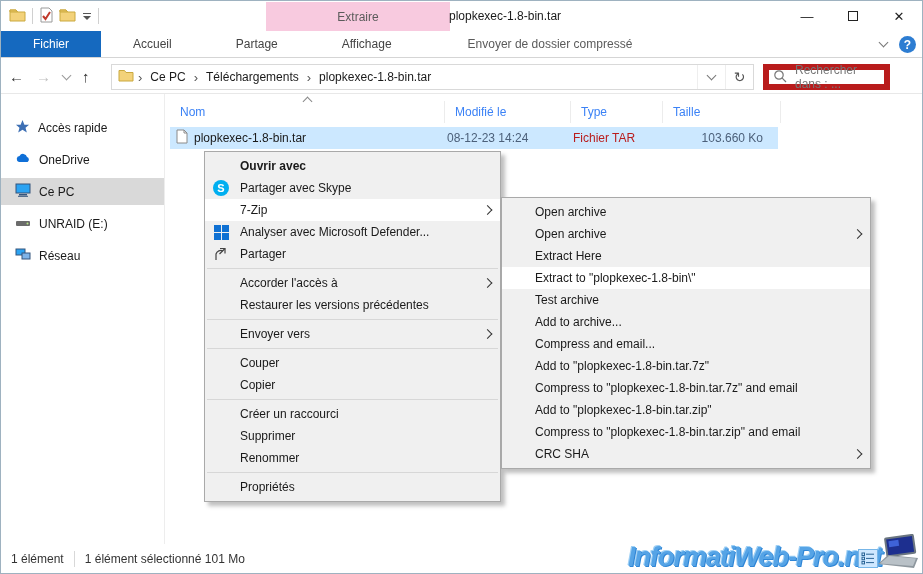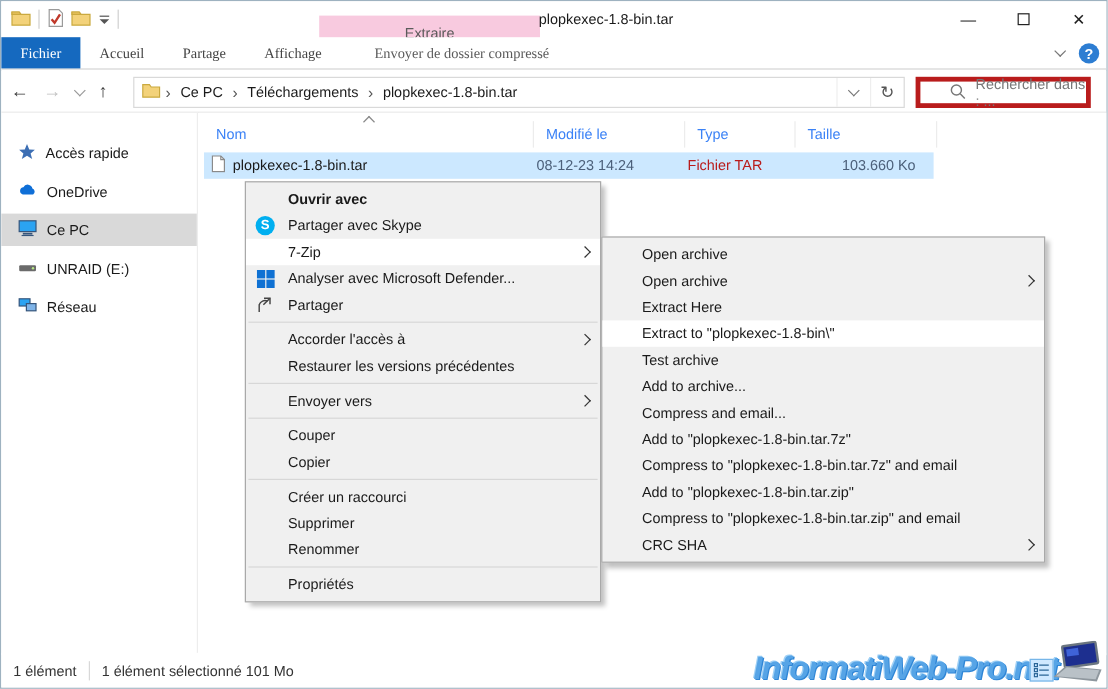--- a/index.html
+++ b/index.html
@@ -16,47 +16,47 @@
 
   
   .titlebar { position: absolute; top: 0; left: 0; width: 100%; height: 30px; background: #fff; display: flex; align-items: center; }
   .qat { display: flex; align-items: center; gap: 6px; padding-left: 8px; }
   .qat-sep { width: 1px; height: 16px; background: #d0d0d0; }
   .icon-svg { display: inline-block; vertical-align: middle; }
   .qat-chevron { width: 10px; display: inline-block; text-align: center; }
   .qat-chevron .bar { display: block; width: 8px; height: 1px; background: #555; margin: 0 auto 2px; }
   .qat-chevron .tri { display: block; width: 0; height: 0; border-left: 4px solid transparent; border-right: 4px solid transparent; border-top: 4px solid #555; margin: 0 auto; }
 
-  .ctx-group-header { position: absolute; left: 265px; top: 12px; width: 184px; height: 30px; background: #f8cadf; color: #5b5b5b; display: flex; align-items: center; justify-content: center; }
+  .ctx-group-header { position: absolute; left: 265px; top: 1px; width: 184px; height: 30px; background: #f8cadf; color: #5b5b5b; display: flex; align-items: center; justify-content: center; }
   .win-title { position: absolute; left: 448px; top: 0; height: 30px; display: flex; align-items: center; color: #1a1a1a; }
   .win-controls { position: absolute; right: 0; top: 0; height: 30px; display: flex; }
   .win-btn { width: 46px; height: 30px; display: flex; align-items: center; justify-content: center; color: #222; font-size: 13px; }
   .maxi-box { width: 10px; height: 10px; border: 1px solid #222; }
 
   
   .tabrow { position: absolute; top: 30px; left: 0; width: 100%; height: 27px; background: #fff; border-bottom: 1px solid #d5d5d5; display: flex; align-items: stretch; }
-  .tab { padding: 0 16px; display: flex; align-items: center; color: #444; font-family: Liberation Serif, serif; }
+  .tab { padding: 0 32px; display: flex; align-items: center; color: #444; }
   .tab.active { background: #1569bf; color: #fff; }
   .tab.contextual { margin-left: 12px; color: #5b5b5b; }
   .tabrow-right { position: absolute; right: 6px; top: 30px; height: 27px; display: flex; align-items: center; gap: 12px; }
   .chev-down { width: 7px; height: 7px; border-right: 1px solid #777; border-bottom: 1px solid #777; transform: rotate(45deg); margin-top: -4px; }
   .help-btn { width: 17px; height: 17px; border-radius: 50%; background: #2d7dd2; color: #fff; font-weight: bold; font-size: 12px; display: flex; align-items: center; justify-content: center; }
 
   
   .navrow { position: absolute; top: 58px; left: 0; width: 100%; height: 35px; background: #fff; border-bottom: 1px solid #e8e8e8; }
   .nav-arrows { position: absolute; left: 8px; top: 0; height: 35px; display: flex; align-items: center; gap: 12px; font-size: 15px; }
   .nav-back { color: #333; } .nav-fwd { color: #c0c0c0; } .nav-up { color: #333; }
   .nav-chev { width: 7px; height: 7px; border-right: 1px solid #999; border-bottom: 1px solid #999; transform: rotate(45deg); margin-top: -3px; }
   .addr-box { position: absolute; left: 110px; top: 5px; width: 643px; height: 26px; border: 1px solid #d9d9d9; display: flex; align-items: center; background: #fff; }
   .addr-crumbs { display: flex; align-items: center; flex: 1; padding-left: 6px; gap: 2px; }
   .crumb { padding: 0 4px; color: #1a1a1a; white-space: nowrap; }
   .crumb-sep { color: #555; font-size: 13px; padding: 0 2px; }
   .addr-right { display: flex; align-items: center; height: 100%; }
   .addr-btn { width: 28px; height: 100%; display: flex; align-items: center; justify-content: center; border-left: 1px solid #eee; color: #555; font-size: 14px; }
-  .search-box { position: absolute; left: 762px; top: 5px; width: 146px; height: 26px; border: 4px solid #b91c1c; display: flex; align-items: center; gap: 8px; padding-left: 24px; background: #fff; color: #777; }
+  .search-box { position: absolute; left: 762px; top: 5px; width: 127px; height: 26px; border: 6px solid #b91c1c; display: flex; align-items: center; gap: 8px; padding-left: 4px; background: #fff; color: #777; }
 
   
   .sidebar { position: absolute; top: 93px; left: 0; width: 164px; height: 452px; background: #fff; border-right: 1px solid #ededed; padding-top: 20px; }
   .side-item { height: 27px; display: flex; align-items: center; gap: 8px; padding-left: 14px; margin-bottom: 5px; color: #1a1a1a; white-space: nowrap; }
   .side-item.selected { background: #d9d9d9; }
 
   
   .listarea { position: absolute; top: 93px; left: 165px; width: 758px; height: 452px; background: #fff; }
   .sort-chev { position: absolute; left: 138px; top: 4px; width: 7px; height: 7px; border-left: 1px solid #888; border-top: 1px solid #888; transform: rotate(45deg); }
   .cols-header { position: absolute; top: 7px; left: 4px; width: 100%; height: 22px; display: flex; color: #3b82f6; }

